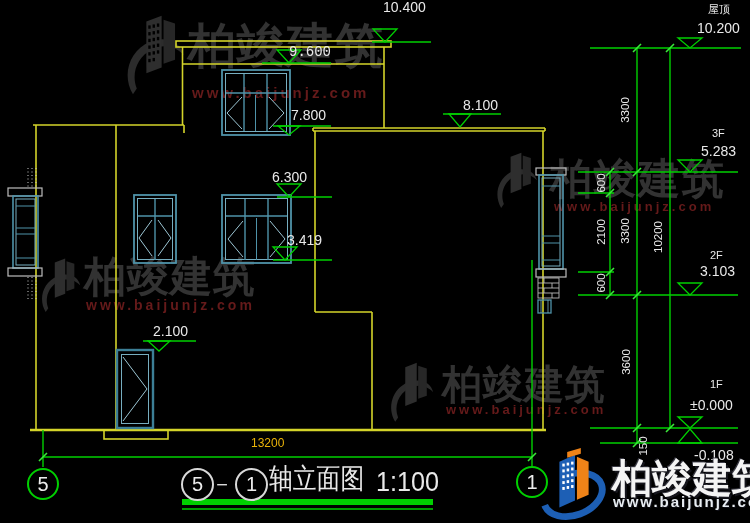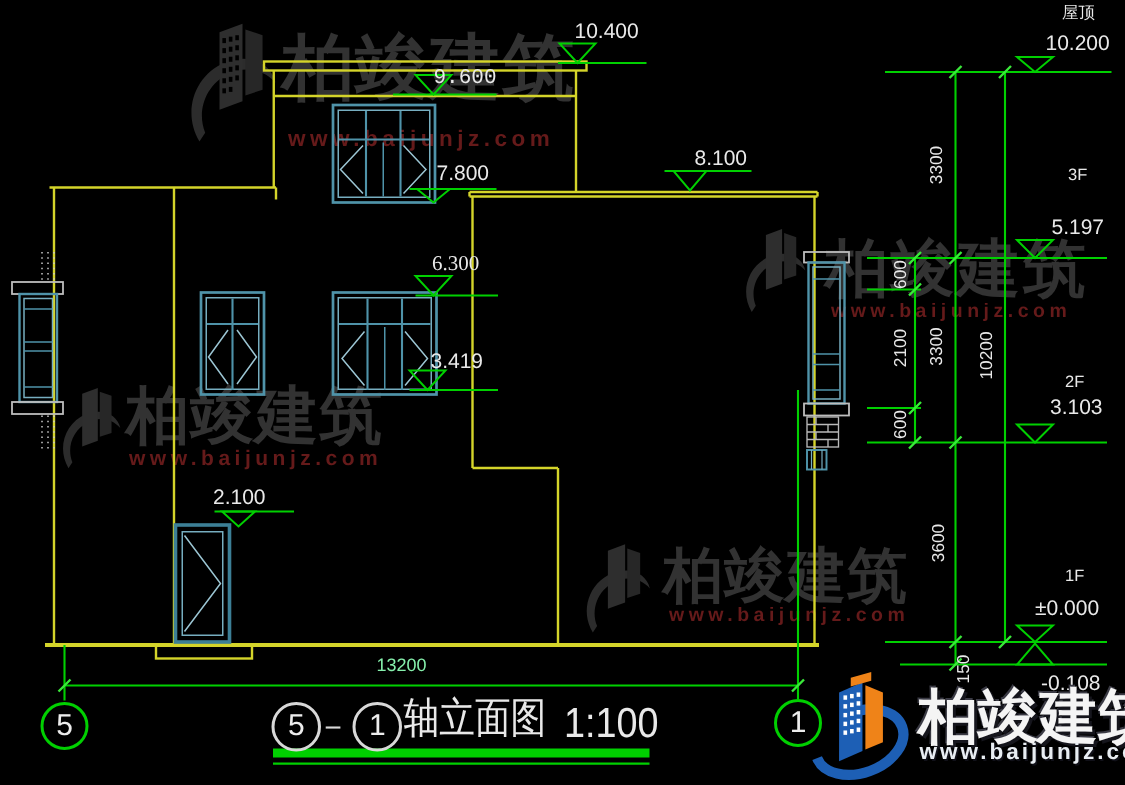--- a/index.html
+++ b/index.html
@@ -3,21 +3,21 @@
 <meta charset="utf-8">
 <style>
   html,body{margin:0;padding:0;background:#000;}
   .canvas{position:relative;width:750px;height:523px;background:#000;overflow:hidden;
           font-family:"Liberation Sans","DejaVu Sans",sans-serif;}
   .canvas svg.draw{position:absolute;left:0;top:0;z-index:2;}
   .label{position:absolute;color:#e9e9e9;font-size:14px;line-height:1;white-space:nowrap;z-index:3;}
   .label.sm{font-size:11px;font-weight:normal;}
   .dim-v{position:absolute;color:#e9e9e9;font-size:11.5px;line-height:1;white-space:nowrap;z-index:3;
          transform:translate(-50%,-50%) rotate(-90deg);}
-  .dim-h{position:absolute;color:#86efac;font-size:12px;line-height:1;white-space:nowrap;z-index:3;}
+  .dim-h{position:absolute;color:#eab308;font-size:12px;line-height:1;white-space:nowrap;z-index:3;}
   
   .wm{position:absolute;z-index:1;color:#2e2e2e;}
   .wm-brand{position:absolute;font-weight:bold;color:#323232;letter-spacing:1px;line-height:1;
             text-shadow:2px 2px 1px #000;white-space:nowrap;z-index:1;}
   .wm-url{position:absolute;font-weight:bold;color:#651a1a;letter-spacing:3px;line-height:1;
           white-space:nowrap;z-index:1;}
   
   .axis-bubble{position:absolute;width:28px;height:28px;border:2px solid #00d000;border-radius:50%;
                color:#ececec;font-size:20px;display:flex;align-items:center;justify-content:center;z-index:3;}
   .title-bubble{position:absolute;width:29px;height:29px;border:2px solid #d8d8d8;border-radius:50%;
@@ -218,32 +218,32 @@
       <path d="M666,52 L674,44 M666,432 L674,424"></path>
       <path d="M39,461 L47,453 M528,461 L536,453"></path>
     </g>
 
     <g>
       <rect x="182" y="499" width="251" height="6" fill="#00d000" stroke="none"></rect>
       <path d="M182,509 H433" stroke="#00d000" stroke-width="1.5"></path>
     </g>
   </svg>
 
-  <div class="label" style="left:383px;top:13px;text-align:right;">10.400</div>
+  <div class="label" style="left:383px;top:0;text-align:right;">10.400</div>
   <div class="label" style="left:289px;top:45px;font-family:Liberation Mono, monospace;">9.600</div>
   <div class="label" style="left:463px;top:98px;">8.100</div>
   <div class="label" style="left:291px;top:108px;">7.800</div>
-  <div class="label" style="left:288px;top:170px;font-family:Liberation Serif, serif;">6.300</div>
+  <div class="label" style="left:272px;top:170px;">6.300</div>
   <div class="label" style="left:287px;top:233px;">3.419</div>
-  <div class="label" style="left:142px;top:324px;text-align:center;">2.100</div>
+  <div class="label" style="left:153px;top:324px;text-align:center;">2.100</div>
 
   <div class="label sm" style="left:708px;top:4px;">屋顶</div>
   <div class="label" style="left:697px;top:21px;">10.200</div>
-  <div class="label sm" style="left:712px;top:112px;">3F</div>
-  <div class="label" style="left:701px;top:144px;">5.197</div>
+  <div class="label sm" style="left:712px;top:128px;">3F</div>
+  <div class="label" style="left:701px;top:144px;">5.283</div>
   <div class="label sm" style="left:710px;top:250px;">2F</div>
   <div class="label" style="left:700px;top:264px;">3.103</div>
   <div class="label sm" style="left:710px;top:379px;">1F</div>
   <div class="label" style="left:690px;top:398px;">±0.000</div>
   <div class="label" style="left:694px;top:448px;">-0.108</div>
 
   <div class="dim-v" style="left:602px;top:183px;">600</div>
   <div class="dim-v" style="left:602px;top:232px;">2100</div>
   <div class="dim-v" style="left:602px;top:283px;">600</div>
   <div class="dim-v" style="left:626px;top:110px;">3300</div>

